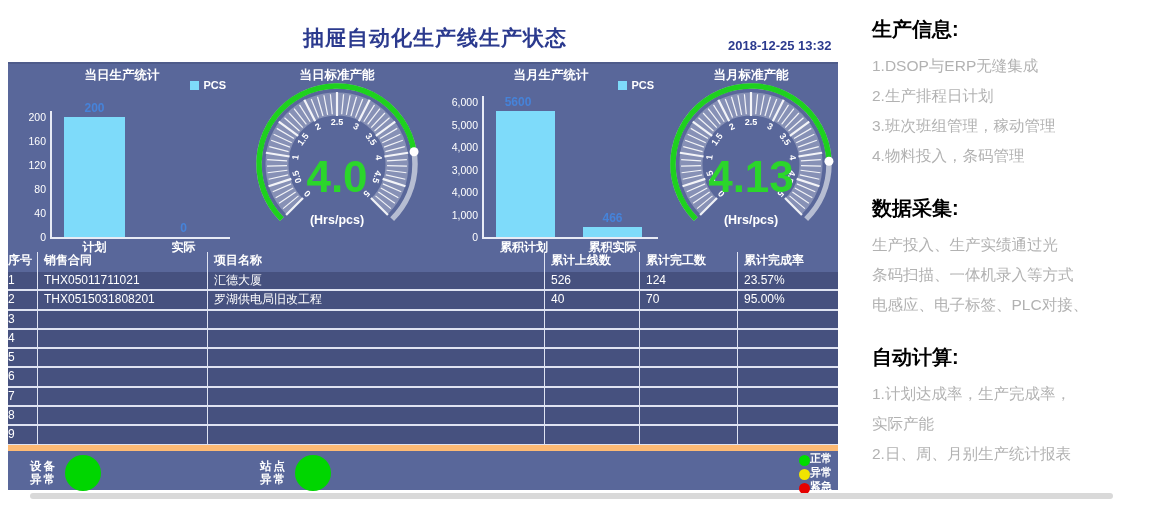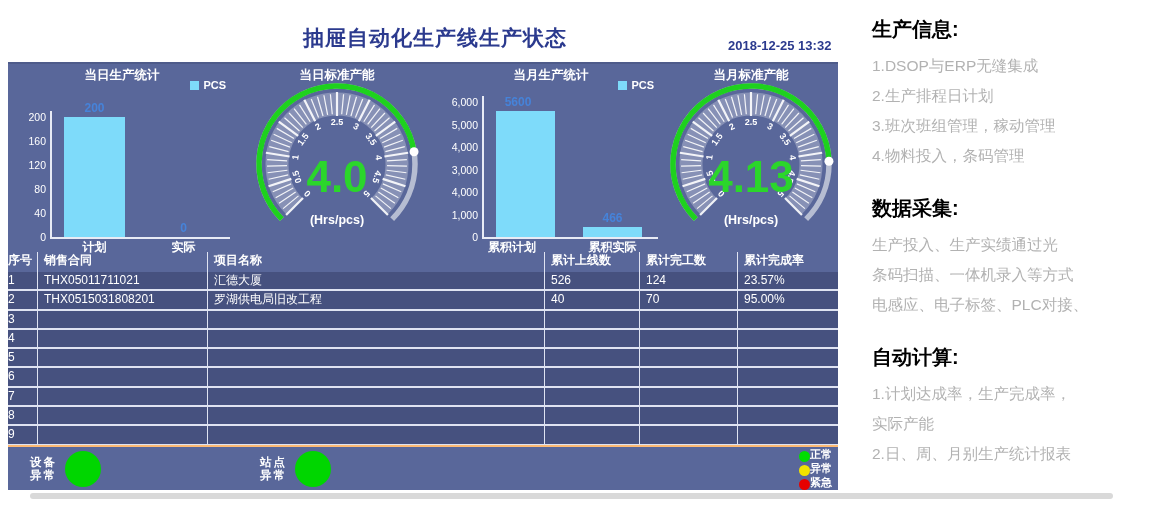--- a/index.html
+++ b/index.html
@@ -37,21 +37,21 @@
   .t-head .t-cell{background:transparent;color:#fff;font-weight:bold;height:20px;
                   border-bottom:none;}
   .t-cell{color:#fff;font-size:12px;height:17.3px;line-height:17.3px;padding:0 0 0 6px;
           border-right:1px solid #dfe3f2;overflow:hidden;white-space:nowrap;
           background:#46517f;border-bottom:2px solid #dfe3f2;box-sizing:content-box;}
   .t-head .t-cell{background:transparent;}
   .t-cell.seq{text-align:left;padding:0;}
   .t-cell:last-child{border-right:none;}
   
   .status-bar{position:absolute;left:0;bottom:0;width:830px;height:45px;
-              border-top:2px solid #fdba74;box-sizing:border-box;}
+              border-top:6px solid #fdba74;box-sizing:border-box;}
   .status-item{position:absolute;display:flex;align-items:center;gap:8px;top:4px;}
   .status-label{color:#fff;font-size:11.5px;font-weight:bold;line-height:13px;
                 letter-spacing:2px;}
   .status-circle{width:36px;height:36px;border-radius:50%;}
   .alarm-legend{position:absolute;right:6px;top:1px;}
   .alarm-item{display:flex;align-items:flex-end;gap:0;height:14px;}
   .alarm-dot{width:11px;height:11px;border-radius:50%;}
   .alarm-text{color:#fff;font-size:11px;font-weight:bold;}
   .scrollbar{position:absolute;left:30px;top:493px;width:1083px;height:6px;
              background:#d9d9d9;border-radius:3px;}
@@ -171,21 +171,21 @@
         <div class="ytick" style="left: 6px; top: 150.5px;">1,000</div>
         <div class="ytick" style="left: 6px; top: 128px;">4,000</div>
         <div class="ytick" style="left: 6px; top: 105.5px;">3,000</div>
         <div class="ytick" style="left: 6px; top: 83px;">4,000</div>
         <div class="ytick" style="left: 6px; top: 60.5px;">5,000</div>
         <div class="ytick" style="left: 6px; top: 38px;">6,000</div>
         <div class="axis-v" style="left: 44px; top: 32px; height: 141px;"></div>
         <div class="axis-h" style="left: 44px; top: 173px; width: 176px;"></div>
         <div class="bar" style="width: 59px; left: 58px; top: 47px; height: 126px;"></div>
         <div class="bar-value" style="left: 80px; top: 31px;">5600</div>
-        <div class="cat-label" style="left: 74px; top: 175px;">累积计划</div>
+        <div class="cat-label" style="left: 86px; top: 175px;">累积计划</div>
         <div class="bar" style="width: 59px; left: 145px; top: 163px; height: 10px;"></div>
         <div class="bar-value" style="left: 174.5px; top: 147px;">466</div>
         <div class="cat-label" style="left: 174.5px; top: 175px;">累积实际</div>
       </div>
     <div class="chart" id="gauge-monthly"><div class="chart-title">当月标准产能</div><svg width="174" height="188">
           <path d="M 44.57359312880714 142.42640687119285 A 60 60 0 1 1 129.42640687119285 142.42640687119285" fill="none" stroke="#ffffff" stroke-width="23" stroke-opacity="0.28"></path>
           <path d="M 31.84567106744928 155.1543289325507 A 78 78 0 1 1 142.1543289325507 155.1543289325507" fill="none" stroke="#b6bdd2" stroke-width="5.5"></path>
           <path d="M 31.84567106744928 155.1543289325507 A 78 78 0 1 1 164.95342997168788 97.30504997279114" fill="none" stroke="#1ed11e" stroke-width="5.5"></path>
           <line x1="53.058874503045715" y1="133.94112549695427" x2="36.088311754568565" y2="150.91168824543144" stroke="#ffffff" stroke-width="2.2" stroke-opacity="0.9"></line>
           <line x1="48.474337861210536" y1="131.87119948743447" x2="33.06407300569475" y2="144.61967928240827" stroke="#ffffff" stroke-width="1.2" stroke-opacity="0.9"></line>

